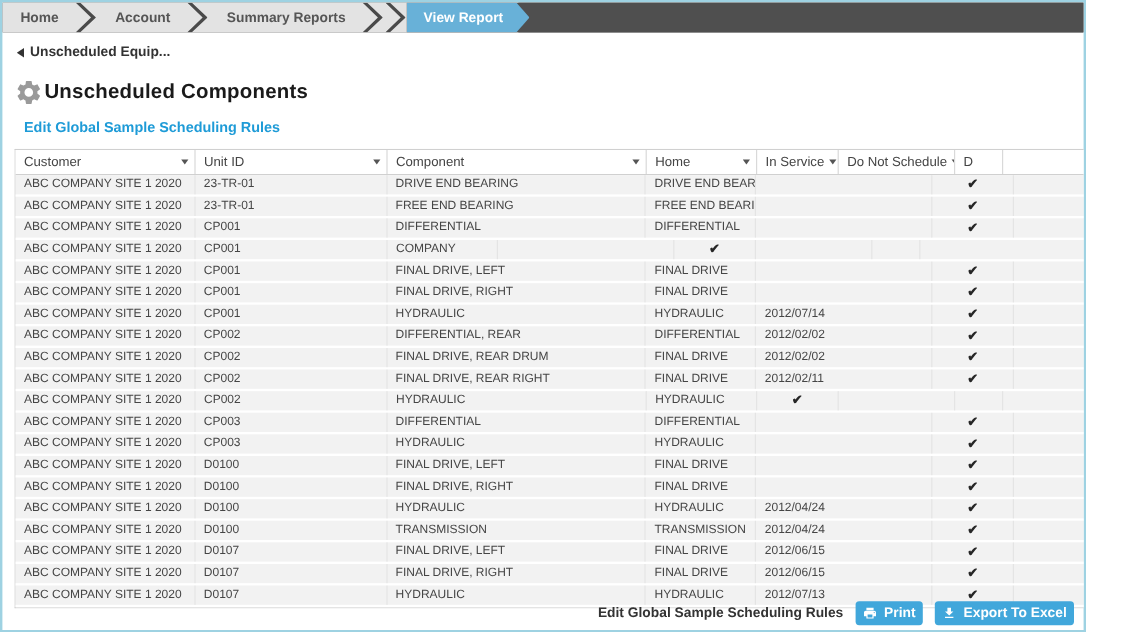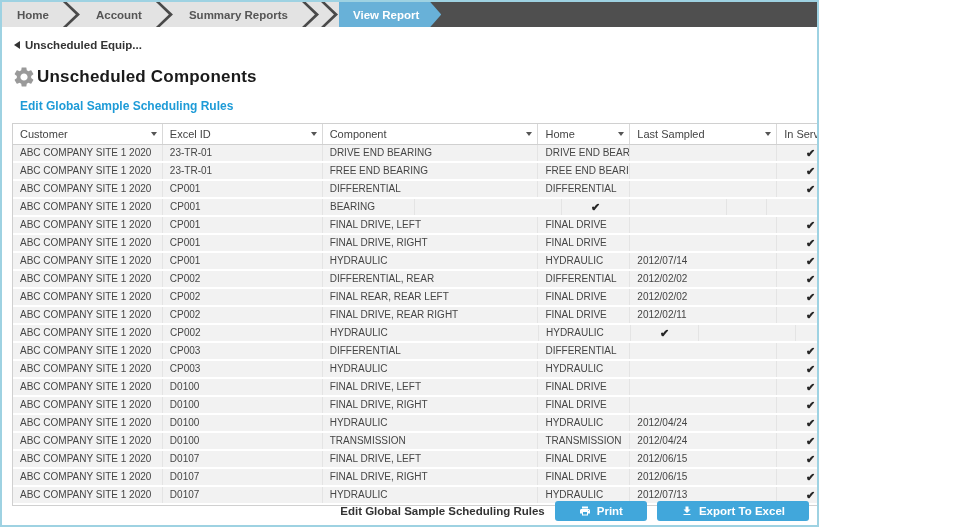--- a/index.html
+++ b/index.html
@@ -1,20 +1,20 @@
 <!DOCTYPE html>
 <html style="--accent: #41a7db; --bc-active: #68b1d8; --bc-dark: #4f4f4f; --link-blue: #1e9bd7; --page-border: #9ed2e2;"><head>
 <meta charset="utf-8">
 <style>
   * { box-sizing: border-box; margin: 0; padding: 0; }
   html,body { background:#fff; }
   body { font-family: "Liberation Sans", sans-serif; }
   #app {
     position: relative;
-    width: 819px; height: 527px;
+    width: 905px; height: 527px;
     border: 2px solid var(--page-border, #9ed2e2);
     background: #fff;
     overflow: hidden;
   }
 
   
   .bc-bar { display:flex; height:25px; background: var(--bc-dark, #4f4f4f); align-items:stretch; }
   .bc-light { display:flex; align-items:stretch; background:#e3e3e3; }
   .crumb {
     display:flex; align-items:center; padding:0 13px 0 15px;
@@ -63,21 +63,21 @@
   }
   .td.center { text-align:center; padding:0 2px; }
   .check { font-size:11px; color:#262626; font-weight:bold; }
 
   
   .footer { position:absolute; right:8px; bottom:4px; display:flex; align-items:center; gap:10px; }
   .footer-label { font-size:11.5px; font-weight:600; color:#333; }
   .btn {
     display:inline-flex; align-items:center; gap:6px;
     background: var(--accent,#41a7db); color:#fff; border:none; border-radius:3px;
-    padding:4px 24px; font-size:11.5px; font-weight:600; font-family:inherit; cursor:pointer;
+    padding:4px 6px; font-size:11.5px; font-weight:600; font-family:inherit; cursor:pointer;
   }
   .btn svg { width:12px; height:12px; fill:#fff; display:block; }
 </style>
 </head>
 <body>
 
 <div id="app">
 
   
   <div class="bc-bar">
@@ -119,33 +119,29 @@
 
   
   <div class="grid-wrap">
     <div class="grid">
       <div class="g-hdr">
           <div class="th" style="width: 150px;">
             <span>Customer</span>
             <span class="th-arrow"></span>
           </div>
           <div class="th" style="width: 160px;">
-            <span>Excel ID</span>
+            <span>Unit ID</span>
             <span class="th-arrow"></span>
           </div>
           <div class="th" style="width: 216px;">
             <span>Component</span>
             <span class="th-arrow"></span>
           </div>
           <div class="th" style="width: 92px;">
             <span>Home</span>
-            <span class="th-arrow"></span>
-          </div>
-          <div class="th" style="width: 147px;">
-            <span>Last Sampled</span>
             <span class="th-arrow"></span>
           </div>
           <div class="th" style="width: 68px;">
             <span>In Service</span>
             <span class="th-arrow"></span>
           </div>
           <div class="th" style="width: 97px;">
             <span>Do Not Schedule</span>
             <span class="th-arrow"></span>
           </div>
@@ -180,21 +176,21 @@
             <div class="td" style="width: 216px;">DIFFERENTIAL</div>
             <div class="td" style="width: 92px;">DIFFERENTIAL</div>
             <div class="td" style="width: 147px;"></div>
             <div class="td center" style="width: 68px;"><span class="check">✔</span></div>
             <div class="td center" style="width: 97px;"></div>
             <div class="td" style="width: 40px;"></div>
           </div>
           <div class="g-row">
             <div class="td" style="width: 150px;">ABC COMPANY SITE 1 2020</div>
             <div class="td" style="width: 160px;">CP001</div>
-            <div class="td" style="width: 92px;">BEARING</div>
+            <div class="td" style="width: 92px;">COMPANY</div>
             <div class="td" style="width: 147px;"></div>
             <div class="td center" style="width: 68px;"><span class="check">✔</span></div>
             <div class="td center" style="width: 97px;"></div>
             <div class="td" style="width: 40px;"></div>
           </div>
           <div class="g-row">
             <div class="td" style="width: 150px;">ABC COMPANY SITE 1 2020</div>
             <div class="td" style="width: 160px;">CP001</div>
             <div class="td" style="width: 216px;">FINAL DRIVE, LEFT</div>
             <div class="td" style="width: 92px;">FINAL DRIVE</div>
@@ -229,21 +225,21 @@
             <div class="td" style="width: 216px;">DIFFERENTIAL, REAR</div>
             <div class="td" style="width: 92px;">DIFFERENTIAL</div>
             <div class="td" style="width: 147px;">2012/02/02</div>
             <div class="td center" style="width: 68px;"><span class="check">✔</span></div>
             <div class="td center" style="width: 97px;"></div>
             <div class="td" style="width: 40px;"></div>
           </div>
           <div class="g-row">
             <div class="td" style="width: 150px;">ABC COMPANY SITE 1 2020</div>
             <div class="td" style="width: 160px;">CP002</div>
-            <div class="td" style="width: 216px;">FINAL REAR, REAR LEFT</div>
+            <div class="td" style="width: 216px;">FINAL DRIVE, REAR DRUM</div>
             <div class="td" style="width: 92px;">FINAL DRIVE</div>
             <div class="td" style="width: 147px;">2012/02/02</div>
             <div class="td center" style="width: 68px;"><span class="check">✔</span></div>
             <div class="td center" style="width: 97px;"></div>
             <div class="td" style="width: 40px;"></div>
           </div>
           <div class="g-row">
             <div class="td" style="width: 150px;">ABC COMPANY SITE 1 2020</div>
             <div class="td" style="width: 160px;">CP002</div>
             <div class="td" style="width: 216px;">FINAL DRIVE, REAR RIGHT</div>

